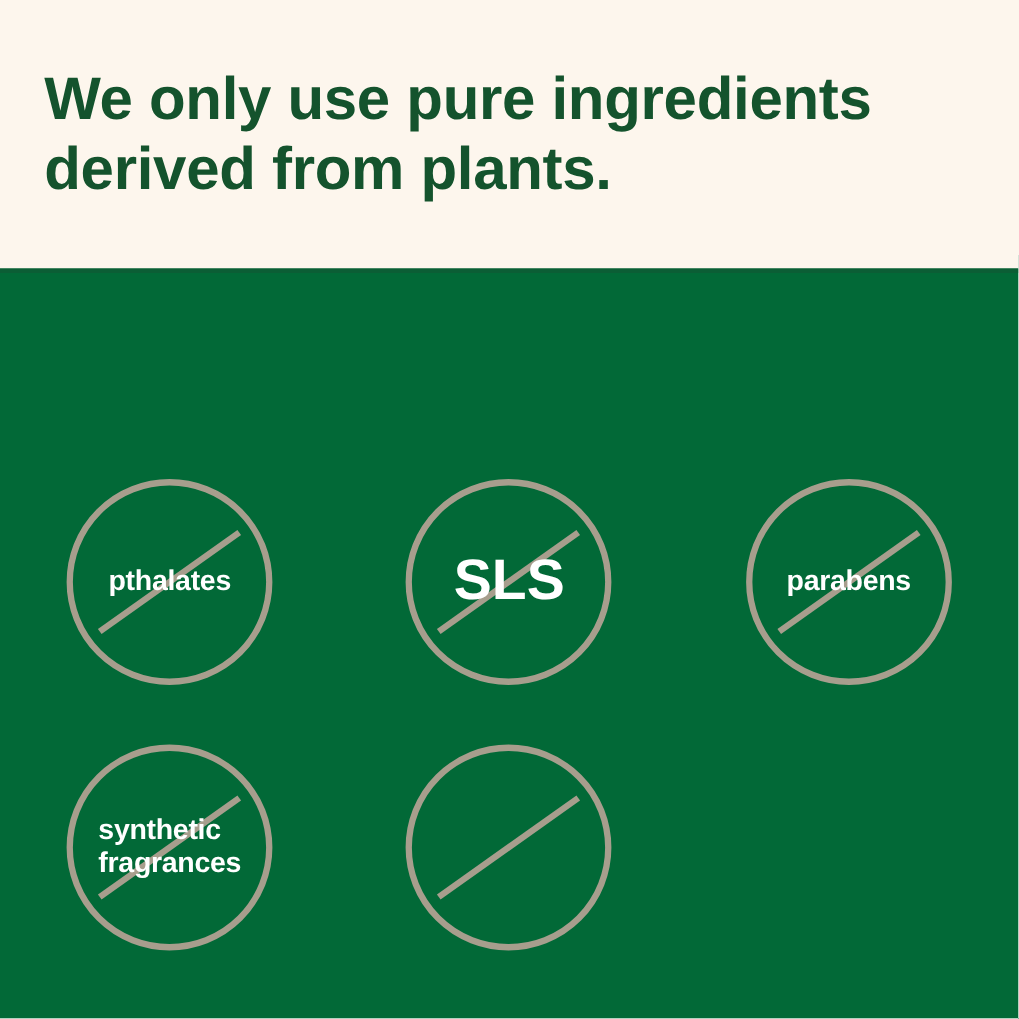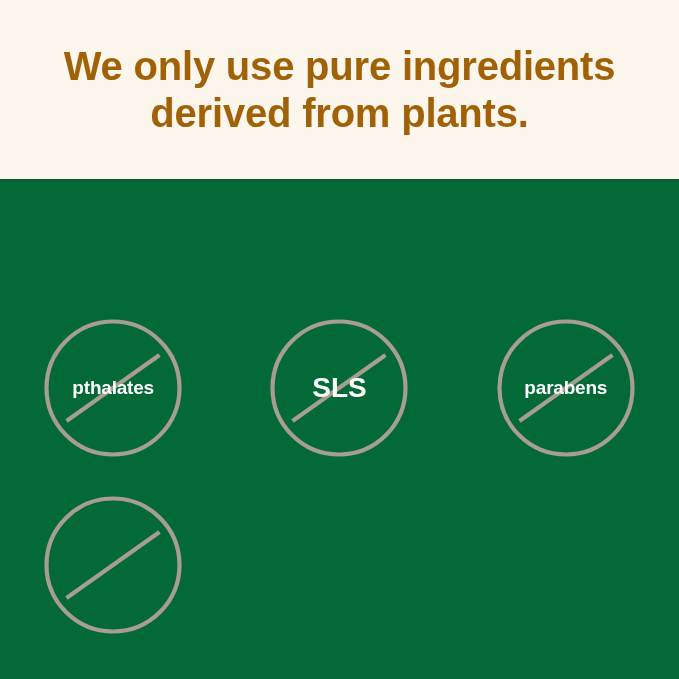--- a/index.html
+++ b/index.html
@@ -26,22 +26,21 @@
     top: 0;
     width: 679px;
     height: 179px;
     background: #fdf6ed;
     display: flex;
     align-items: center;
     justify-content: center;
   }
   .banner-headline {
     width: 620px;
-    text-align: center;
-    color: #a16207;
+    color: #14532d;
     font-family: "Liberation Sans", sans-serif;
     font-weight: bold;
     font-size: 40px;
     line-height: 1.17;
     letter-spacing: -0.2px;
     white-space: pre-line;
   }
 
   
   .green-panel {
@@ -112,21 +111,21 @@
     font-weight: bold;
     font-size: 19px;
     line-height: 1.12;
     text-align: left;
     white-space: pre-line;
     letter-spacing: -0.2px;
     padding: 0 2px;
   }
   .badge-label.big {
     font-weight: bold;
-    font-size: 28px;
+    font-size: 38px;
     letter-spacing: 0px;
   }
 </style>
 </head>
 <body>
 
 <div class="poster">
 
   <div class="banner">
     <div class="banner-headline">We only use pure ingredients
@@ -155,20 +154,28 @@
       </div>
 
       <div class="badge">
         <svg class="badge-ring" viewBox="0 0 138 138">
           <circle cx="69" cy="69" r="66.5"></circle>
           <line x1="22.5" y1="102" x2="115.5" y2="36"></line>
         </svg>
         <span class="badge-label">parabens</span>
       </div>
 
+      <div class="badge">
+        <svg class="badge-ring" viewBox="0 0 138 138">
+          <circle cx="69" cy="69" r="66.5"></circle>
+          <line x1="22.5" y1="102" x2="115.5" y2="36"></line>
+        </svg>
+        <span class="badge-label">synthetic
+fragrances</span>
+      </div>
 
 
       <div class="badge">
         <svg class="badge-ring" viewBox="0 0 138 138">
           <circle cx="69" cy="69" r="66.5"></circle>
           <line x1="22.5" y1="102" x2="115.5" y2="36"></line>
         </svg>
       </div>
 
     </div>

